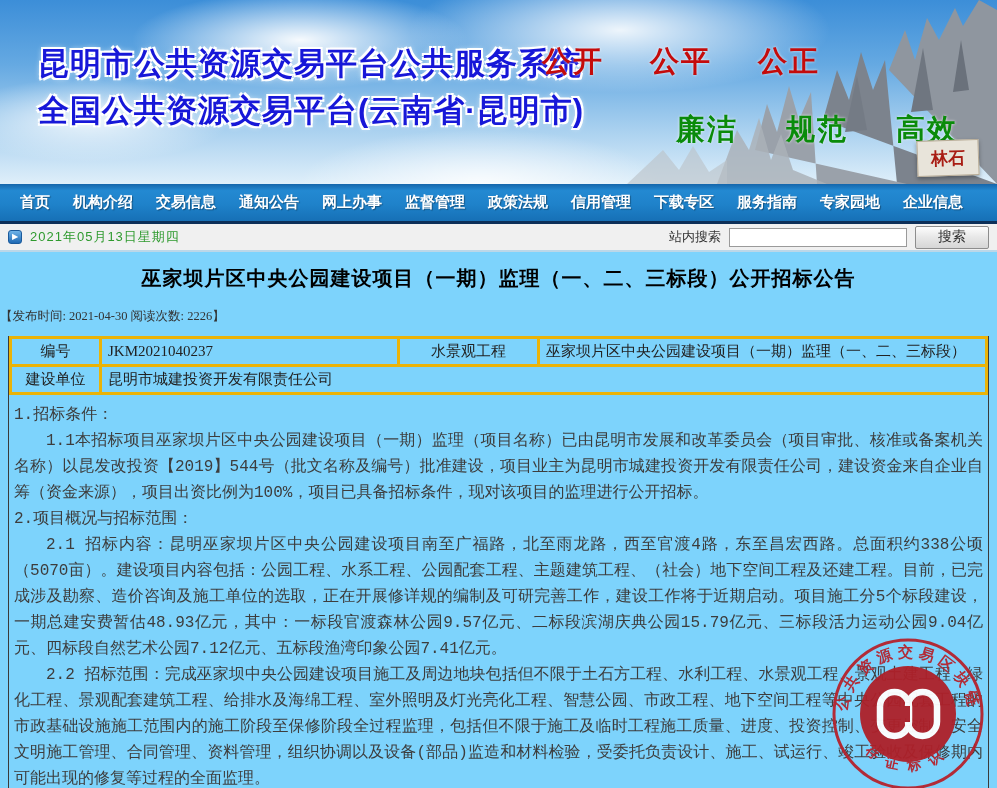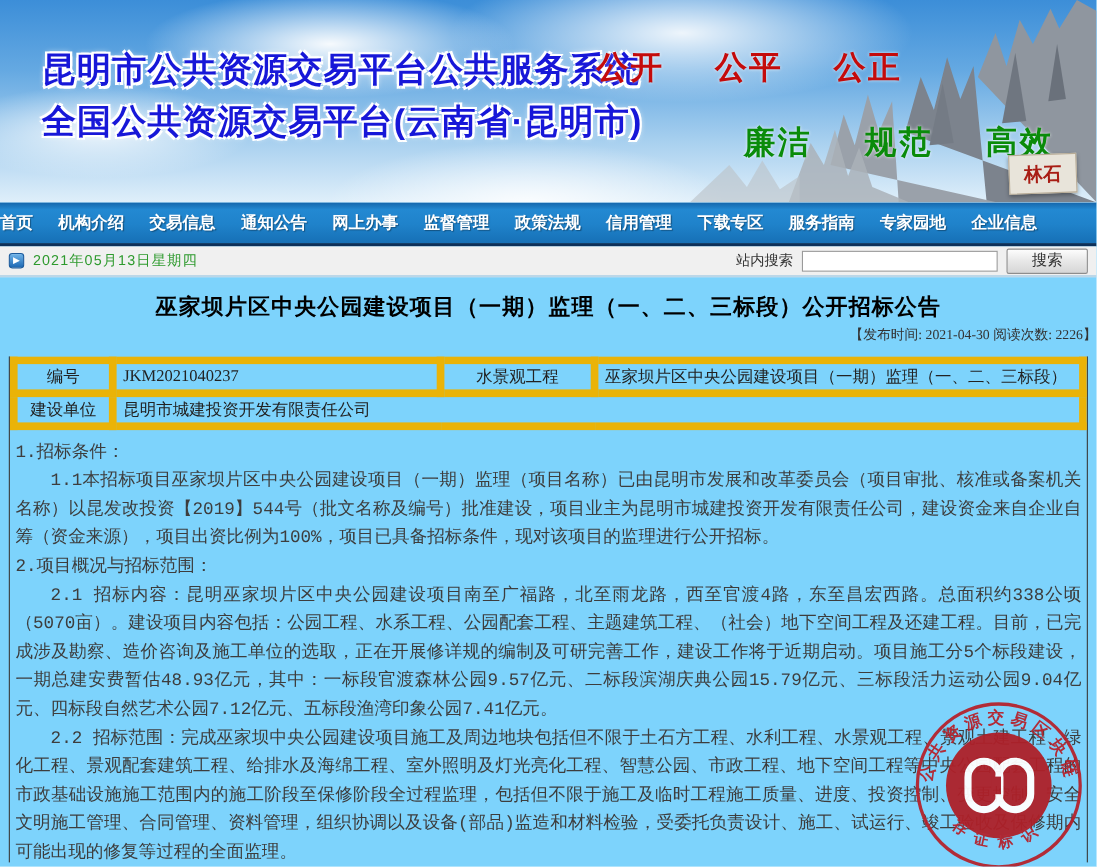--- a/index.html
+++ b/index.html
@@ -26,46 +26,46 @@
   .slogan { position:absolute; font-weight:bold; font-size:29px; letter-spacing:2px; display:flex; }
   .slogan-red  { left:542px; top:42px;  color:#c40b0b; gap:46px; text-shadow:0 0 3px rgba(255,255,255,.8); }
   .slogan-green{ left:676px; top:110px; color:#0a8b0a; gap:48px; text-shadow:0 0 3px rgba(255,255,255,.8); }
   .rock-sign { position:absolute; right:18px; top:140px; width:62px; height:36px;
     background:#e8e4da; border:1px solid #b7ab96; display:flex; align-items:center;
     justify-content:center; gap:8px; color:#a81d14; font-size:17px; font-weight:bold;
     transform:rotate(-2deg); box-shadow:0 2px 4px rgba(0,0,0,.35); }
 
   
   .nav { width:997px; height:40px; background:linear-gradient(180deg,#1566ab 0%,#2389d2 18%,#1f82ca 55%,#1670b6 100%);
-         border-bottom:3px solid #0c2f58; display:flex; align-items:center; gap:23px; padding-left:0; }
+         border-bottom:3px solid #0c2f58; display:flex; align-items:center; gap:23px; padding-left:20px; }
   .nav-item { color:#fff; font-weight:bold; font-size:15px; cursor:pointer; white-space:nowrap;
               text-shadow:1px 1px 1px rgba(0,0,0,.35); }
 
   
   .toolbar { width:997px; height:28px; background:#f0f0f0; border-bottom:2px solid #bcd7e8;
              display:flex; align-items:center; padding:0 8px; font-size:13px; }
   .date-icon { width:14px; height:14px; border-radius:3px; margin-right:8px;
                background:linear-gradient(180deg,#6fb3e8,#1e69b4); border:1px solid #1a5a9c;
                color:#fff; font-size:8px; line-height:12px; text-align:center; }
   .date-text { color:#2e9a2e; letter-spacing:1px; }
   .toolbar-right { margin-left:auto; display:flex; align-items:center; gap:8px; }
   .search-label { color:#333; }
   .search-input { width:178px; height:19px; border:1px solid #9a9a9a; background:#fff; padding:0 4px; font-size:12px; }
   .search-button { width:74px; height:23px; border:1px solid #8d8d8d; border-radius:2px;
     background:linear-gradient(180deg,#fdfdfd,#e9e9e9 45%,#d6d6d6); color:#333; font-size:14px; cursor:pointer;
     font-family:"Liberation Sans", sans-serif; }
 
   
   .article { position:relative; font-family:"Liberation Serif", serif; color:#3d3d3d; }
   .article-title { text-align:center; font-size:20px; font-weight:bold; color:#000; margin-top:13px; letter-spacing:1px; }
-  .article-meta { text-align:right; font-size:12.5px; color:#333; margin-top:4px; margin-bottom:11px; }
+  .article-meta { text-align:left; font-size:12.5px; color:#333; margin-top:16px; margin-bottom:11px; }
   .article-frame { margin:0 8px; border-left:1px solid #3a3a3a; border-right:1px solid #3a3a3a;
                    height:460px; overflow:hidden; }
   table.info { width:100%; border-collapse:collapse; table-layout:fixed; font-size:15px; color:#222; }
-  table.info td { border:7px solid #eab308; height:28px; padding:2px 6px; overflow:hidden; white-space:nowrap; }
+  table.info td { border:3px solid #eab308; height:28px; padding:2px 6px; overflow:hidden; white-space:nowrap; }
   td.lbl { text-align:center; width:90px; }
   td.v1  { width:298px; }
   td.lbl2{ text-align:center; width:140px; }
   .body-text { padding:7px 5px 0 5px; font-size:16px; line-height:26px; text-align:justify;font-family:Liberation Mono, monospace; }
   .body-text p { margin:0; }
   .body-text p.ind { text-indent:2em; }
 
   
   .stamp { position:absolute; left:829px; top:370px; width:158px; height:158px;
            opacity:.95; pointer-events:none; }

